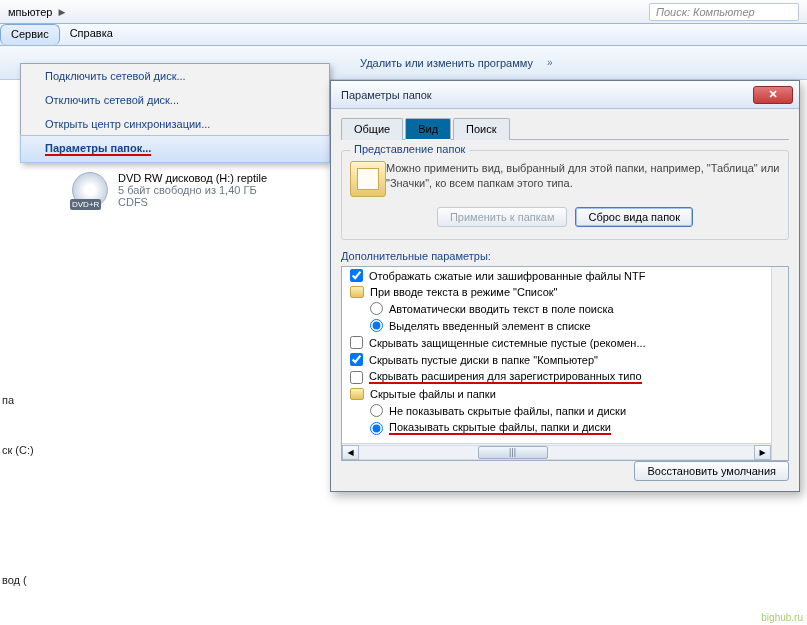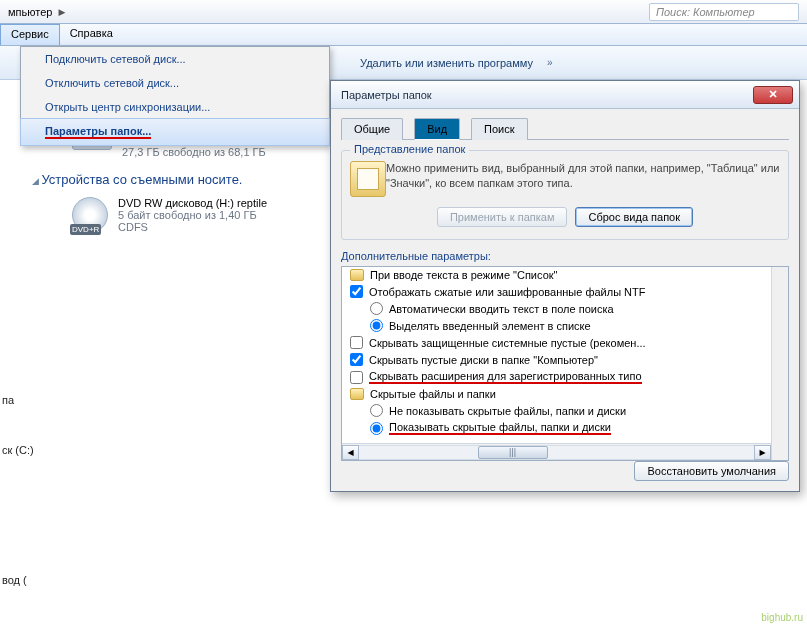--- a/index.html
+++ b/index.html
@@ -4,24 +4,24 @@
 <style>
 * { box-sizing: border-box; font-family: Tahoma, "Segoe UI", sans-serif; font-size: 11px; }
 body { margin: 0; background: #fff; width: 807px; height: 625px; overflow: hidden; position: relative; }
 
 .addrbar { height: 24px; background: linear-gradient(#fdfdfd,#e8eef7); border-bottom: 1px solid #a0b7d4; display: flex; align-items: center; padding: 0 8px; }
 .addrbar .crumb { color: #000; }
 .addrbar .tri { margin: 0 6px; font-size: 9px; color: #555; }
 .searchbox { margin-left: auto; color: #888; font-style: italic; padding: 2px 6px; background: #fff; border: 1px solid #b8c9e0; border-radius: 2px; width: 150px; }
 
 .menubar { height: 22px; background: linear-gradient(#f7fbff,#e3edfa); border-bottom: 1px solid #a0b7d4; display: flex; align-items: stretch; }
-.menubar .mi { padding: 3px 10px; cursor: default; }
+.menubar .mi { padding: 3px 10px; cursor: default; border-radius: 6px; }
 .menubar .mi.active { background: linear-gradient(#e6f0fc,#cfe3fb); border: 1px solid #7ba7db; border-bottom: none; }
 
-.dropdown { position: absolute; left: 20px; top: 46px; width: 310px; background: #f2f2f2; border: 1px solid #9aa7b7; box-shadow: 2px 3px 6px rgba(0,0,0,.25); z-index: 5; }
+.dropdown { position: absolute; left: 20px; top: 63px; width: 310px; background: #f2f2f2; border: 1px solid #9aa7b7; box-shadow: 2px 3px 6px rgba(0,0,0,.25); z-index: 5; }
 .dropdown .dmi { padding: 6px 24px; color: #15428b; cursor: default; }
 .dropdown .dmi.hover { background: linear-gradient(#e8f0fb,#cde1fa); border: 1px solid #a8c6ec; margin: -1px; padding: 6px 24px; font-weight: bold; }
 .redline { border-bottom: 2px solid #d40000; display: inline-block; }
 
 .toolbar { height: 34px; background: linear-gradient(#f6fafe,#dfeaf7); border-bottom: 1px solid #b9cde6; display: flex; align-items: center; padding-left: 360px; gap: 14px; color: #1a3e70; }
 .toolbar .chev { font-size: 10px; color: #4a6a97; }
 
 .explorer { position: absolute; left: 0; top: 72px; width: 330px; padding-left: 72px; }
 .drive { display: flex; gap: 10px; margin-bottom: 14px; }
 .dicon { width: 40px; height: 32px; background: linear-gradient(#f0f4f8,#c8d4e2); border: 1px solid #9fb2c7; border-radius: 3px; position: relative; flex-shrink: 0; }
@@ -36,21 +36,21 @@
 
 .sidefrag { position: absolute; left: 0; top: 390px; width: 40px; color: #222; }
 .sidefrag div { padding: 4px 2px; white-space: nowrap; }
 
 .dialog { position: absolute; left: 330px; top: 80px; width: 470px; background: #f0f0f0; border: 1px solid #6a7a8f; box-shadow: 3px 4px 10px rgba(0,0,0,.3); z-index: 10; }
 .titlebar { height: 28px; background: linear-gradient(#fdfeff,#dce7f5); border-bottom: 1px solid #b0c0d5; display: flex; align-items: center; padding: 0 6px 0 10px; }
 .titlebar .ttl { flex: 1; color: #1a2b40; }
 .closebtn { width: 40px; height: 18px; background: linear-gradient(#e27a7a,#c83a3a); border: 1px solid #8b2a2a; border-radius: 3px; color: #fff; text-align: center; line-height: 15px; font-weight: bold; cursor: default; }
 
 .dlgbody { padding: 8px 10px 10px; }
-.tabs { display: flex; border-bottom: 1px solid #aab6c6; margin-bottom: 10px; gap: 9px; }
+.tabs { display: flex; border-bottom: 1px solid #aab6c6; margin-bottom: 10px; }
 .tab { padding: 4px 12px; background: #e6ebf2; border: 1px solid #aab6c6; border-bottom: none; margin-right: 2px; border-radius: 2px 2px 0 0; cursor: default; position: relative; top: 1px; }
 .tab.active { background: #0369a1; border-bottom: 1px solid #f7f9fc; }
 
 .group { border: 1px solid #c8d2de; border-radius: 3px; padding: 10px 8px 12px; margin-bottom: 10px; position: relative; }
 .group .glegend { position: absolute; top: -8px; left: 8px; background: #f0f0f0; padding: 0 4px; color: #15428b; }
 .group .gbody { display: flex; gap: 0; }
 .foldericon { width: 36px; height: 36px; background: linear-gradient(#fff3c8,#e8c76a); border: 1px solid #caa94f; border-radius: 3px; flex-shrink: 0; position: relative; }
 .foldericon::after { content: ""; position: absolute; inset: 6px; border: 1px solid #caa94f; background: #fffdf3; }
 .gtext { color: #444; line-height: 1.4; flex: 1; }
 .gbtns { display: flex; gap: 8px; justify-content: center; margin-top: 10px; }
@@ -116,21 +116,20 @@
   <div class="drive">
     <div class="dicon"></div>
     <div class="dinfo">
       <div class="dtitle">Дэшник (F:)</div>
       <div class="bar">
           <div class="fill" style="width:60%"></div>
         </div>
       <div class="dfree">27,3 ГБ свободно из 68,1 ГБ</div>
     </div>
   </div>
-  <div class="section-hdr">Устройства со съемными носите.</div>
   <div class="drive">
     <div class="dicon dvd">
         <span class="badge">DVD+R</span>
       </div>
     <div class="dinfo">
       <div class="dtitle">DVD RW дисковод (H:) reptile</div>
       <div class="dfree">5 байт свободно из 1,40 ГБ</div>
       <div class="dfree">CDFS</div>
     </div>
   </div>
@@ -162,26 +161,26 @@
       </div>
       <div class="gbtns">
         <div class="btn disabled">Применить к папкам</div>
         <div class="btn default">Сброс вида папок</div>
       </div>
     </div>
 
     <div class="advlabel">Дополнительные параметры:</div>
     <div class="tree">
       <div class="node l1">
+          <input type="checkbox" checked="" style="">
+          <span>Отображать сжатые или зашифрованные файлы NTF</span>
+        </div>
+      <div class="node l1">
           <span class="smfolder"></span>
           <span>При вводе текста в режиме "Список"</span>
-        </div>
-      <div class="node l1">
-          <input type="checkbox" checked="" style="">
-          <span>Отображать сжатые или зашифрованные файлы NTF</span>
         </div>
       <div class="node l2">
           <input type="radio" style="">
           <span>Автоматически вводить текст в поле поиска</span>
         </div>
       <div class="node l2">
           <input type="radio" checked="" style="">
           <span>Выделять введенный элемент в списке</span>
         </div>
       <div class="node l1">

